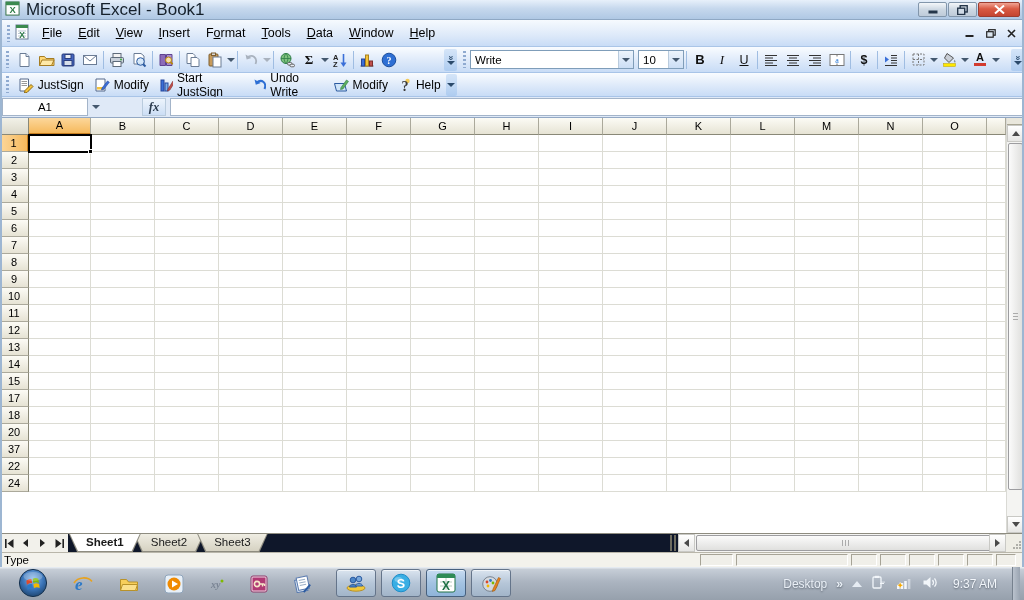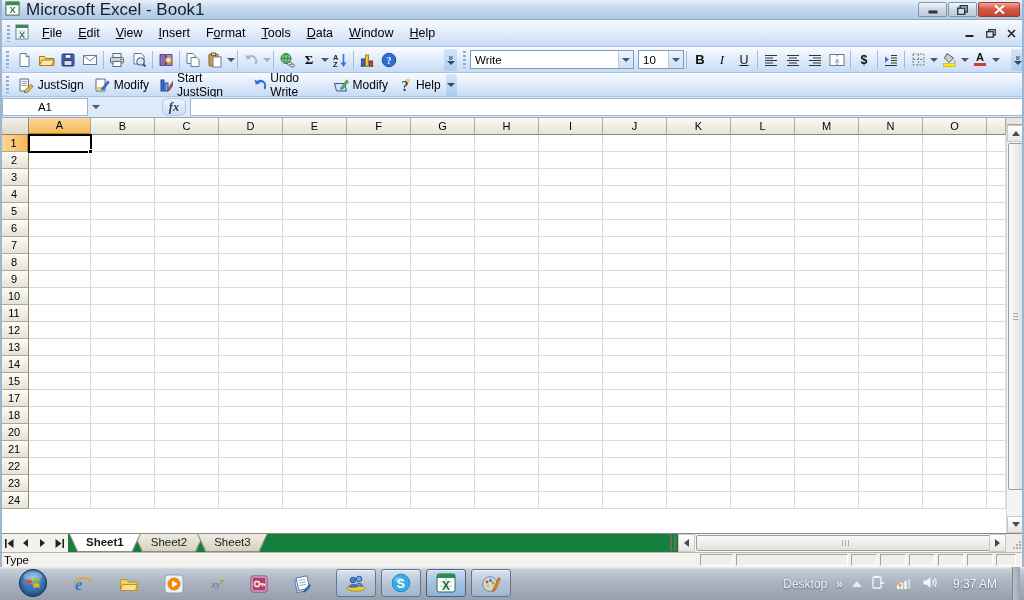--- a/index.html
+++ b/index.html
@@ -58,23 +58,23 @@
   .fc-ic{display:flex;flex-direction:column;align-items:center;line-height:9px}
   .fc-ic .a{font-weight:bold;font-size:11px;color:#111}
   .fc-ic .bar{width:12px;height:3px;margin-top:1px}
   .cbtn-lbl{display:flex;align-items:center;gap:4px;padding:0 5px;height:22px;font-size:12px;color:#000}
   
   .fbar{position:absolute;left:0;top:97px;width:1024px;height:21px;background:#DFE9F7;
     border-bottom:1px solid #93A8C4;display:flex;align-items:center}
   .namebox{width:86px;height:18px;margin-left:2px;background:#fff;border:1px solid #A3B4C9;
     display:flex;align-items:center;justify-content:center;font-size:11.5px;color:#000}
   .name-dd{width:16px;height:18px;display:flex;align-items:center;justify-content:center}
-  .fx{width:24px;height:18px;margin-left:58px;display:flex;align-items:center;justify-content:center;
+  .fx{width:24px;height:18px;margin-left:38px;display:flex;align-items:center;justify-content:center;
     font-family:"Liberation Serif",serif;font-style:italic;font-weight:bold;font-size:12.5px;color:#2B3B4E;
-    background:linear-gradient(#EDF4FC,#CCDEF5);border:1px solid #B9CBDD;border-radius:6px}
+    background:linear-gradient(#EDF4FC,#CCDEF5);border:1px solid #B9CBDD;border-radius:0}
   .finput{flex:1;height:18px;margin-left:4px;background:#fff;border:1px solid #A3B4C9;border-right:none;font-size:11.5px;padding:0 3px;color:#000}
   
   .gridwrap{position:absolute;left:0;top:118px;width:1006px;height:415px;overflow:hidden;background:#fff}
   .g-hrow{display:flex;height:17px}
   .g-corner{width:29px;height:17px;background:linear-gradient(#F2F1E8,#DCD9CA);
     border-right:1px solid #898877;border-bottom:1px solid #898877}
   .g-colh{height:17px;background:linear-gradient(#FCFBF5,#E6E3D4);border-right:1px solid #ABA99B;
     border-bottom:1px solid #898877;font-size:11px;text-align:center;line-height:16px;color:#000}
   .g-colh.sel{background:linear-gradient(#FCD79B,#F6B95C);border-bottom:2px solid #C87E1E;line-height:15px}
   .g-row{display:flex;height:17px}
@@ -92,21 +92,21 @@
   .tri-up{width:0;height:0;border-left:4px solid transparent;border-right:4px solid transparent;border-bottom:5px solid #4A4A4A}
   .tri-down{width:0;height:0;border-left:4px solid transparent;border-right:4px solid transparent;border-top:5px solid #4A4A4A}
   .tri-left{width:0;height:0;border-top:4px solid transparent;border-bottom:4px solid transparent;border-right:5px solid #4A4A4A}
   .tri-right{width:0;height:0;border-top:4px solid transparent;border-bottom:4px solid transparent;border-left:5px solid #4A4A4A}
   .vs-thumb{position:absolute;top:25px;left:1px;right:1px;height:347px;border:1px solid #9D9DA0;border-radius:2px;
     background:linear-gradient(90deg,#FBFBFB,#E0E0DE)}
   .vs-thumb::after{content:"";position:absolute;left:4px;right:4px;top:50%;height:8px;margin-top:-4px;
     background:repeating-linear-gradient(180deg,#ABABAB 0 1px,rgba(0,0,0,0) 1px 3px)}
   .vs-down{position:absolute;left:0;right:0;bottom:0}
   
-  .tabrow{position:absolute;left:0;top:533px;width:1024px;height:19px;background:#15803d;
+  .tabrow{position:absolute;left:0;top:533px;width:1024px;height:19px;background:#0f172a;
     border-top:1px solid #8E8C80;display:flex;align-items:stretch}
   .nav-btn{width:17px;display:flex;align-items:center;justify-content:center;background:#F2F1EB}
   #sheet-tabs{display:flex;padding-left:8px}
   .tab-o{position:relative;z-index:1;height:18px;margin-left:-7px;padding:0 1px 1px;
     clip-path:polygon(0 0,100% 0,calc(100% - 8px) 100%,8px 100%);background:#8E8C80}
   .tab-i{height:17px;padding:0 16px;font-size:11.5px;line-height:16px;color:#1a1a1a;
     clip-path:polygon(0 0,100% 0,calc(100% - 8px) 100%,8px 100%);background:linear-gradient(#EFEDE3,#D6D2C2)}
   .tab-o.active{z-index:3}
   .tab-o.active .tab-i{background:#fff;font-weight:bold}
   .tab-spacer{flex:0 0 auto;width:400px}
@@ -888,59 +888,40 @@
           <div class="g-cell" style="width:64px"></div>
           <div class="g-cell" style="width:64px"></div>
           <div class="g-cell" style="width:64px"></div>
           <div class="g-cell" style="width:64px"></div>
           <div class="g-cell" style="width:64px"></div>
           <div class="g-cell" style="width:64px"></div>
           <div class="g-cell" style="width:64px"></div>
           <div class="g-cell" style="width:19px"></div>
         </div>
         <div class="g-row">
-          <div class="g-rowh">21</div>
+          <div class="g-rowh">37</div>
           <div class="g-cell" style="width:62px"></div>
           <div class="g-cell" style="width:64px"></div>
           <div class="g-cell" style="width:64px"></div>
           <div class="g-cell" style="width:64px"></div>
           <div class="g-cell" style="width:64px"></div>
           <div class="g-cell" style="width:64px"></div>
           <div class="g-cell" style="width:64px"></div>
           <div class="g-cell" style="width:64px"></div>
           <div class="g-cell" style="width:64px"></div>
           <div class="g-cell" style="width:64px"></div>
           <div class="g-cell" style="width:64px"></div>
           <div class="g-cell" style="width:64px"></div>
           <div class="g-cell" style="width:64px"></div>
           <div class="g-cell" style="width:64px"></div>
           <div class="g-cell" style="width:64px"></div>
           <div class="g-cell" style="width:19px"></div>
         </div>
         <div class="g-row">
           <div class="g-rowh">22</div>
-          <div class="g-cell" style="width:62px"></div>
-          <div class="g-cell" style="width:64px"></div>
-          <div class="g-cell" style="width:64px"></div>
-          <div class="g-cell" style="width:64px"></div>
-          <div class="g-cell" style="width:64px"></div>
-          <div class="g-cell" style="width:64px"></div>
-          <div class="g-cell" style="width:64px"></div>
-          <div class="g-cell" style="width:64px"></div>
-          <div class="g-cell" style="width:64px"></div>
-          <div class="g-cell" style="width:64px"></div>
-          <div class="g-cell" style="width:64px"></div>
-          <div class="g-cell" style="width:64px"></div>
-          <div class="g-cell" style="width:64px"></div>
-          <div class="g-cell" style="width:64px"></div>
-          <div class="g-cell" style="width:64px"></div>
-          <div class="g-cell" style="width:19px"></div>
-        </div>
-        <div class="g-row">
-          <div class="g-rowh">23</div>
           <div class="g-cell" style="width:62px"></div>
           <div class="g-cell" style="width:64px"></div>
           <div class="g-cell" style="width:64px"></div>
           <div class="g-cell" style="width:64px"></div>
           <div class="g-cell" style="width:64px"></div>
           <div class="g-cell" style="width:64px"></div>
           <div class="g-cell" style="width:64px"></div>
           <div class="g-cell" style="width:64px"></div>
           <div class="g-cell" style="width:64px"></div>
           <div class="g-cell" style="width:64px"></div>

